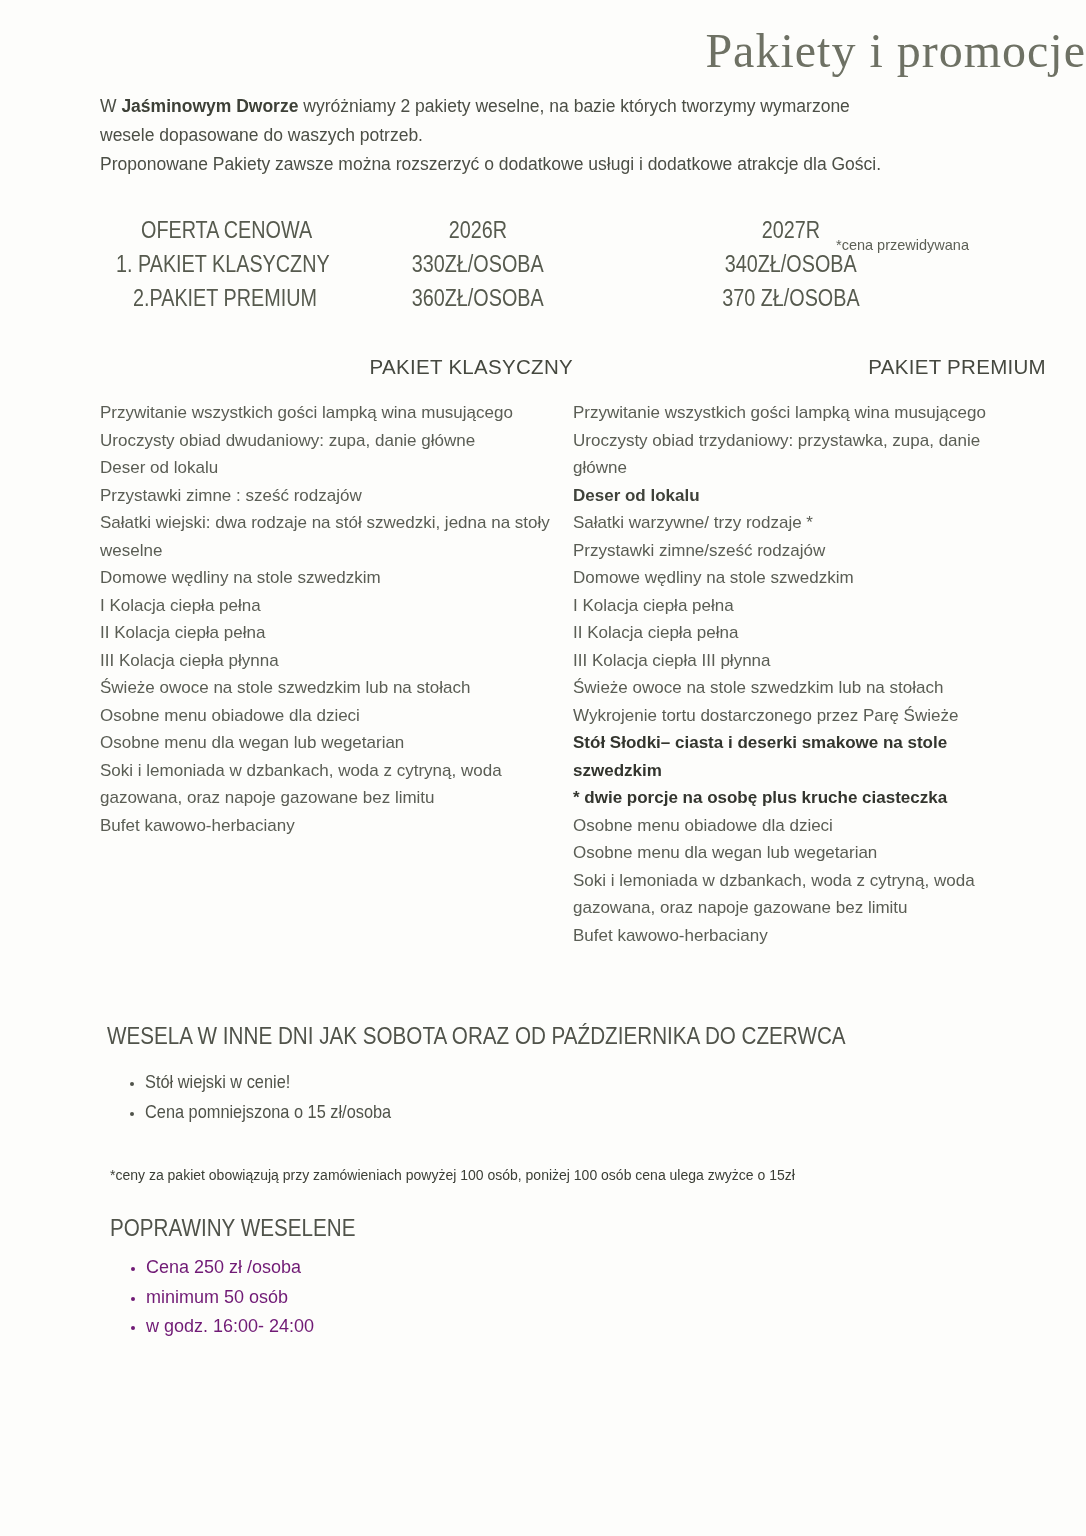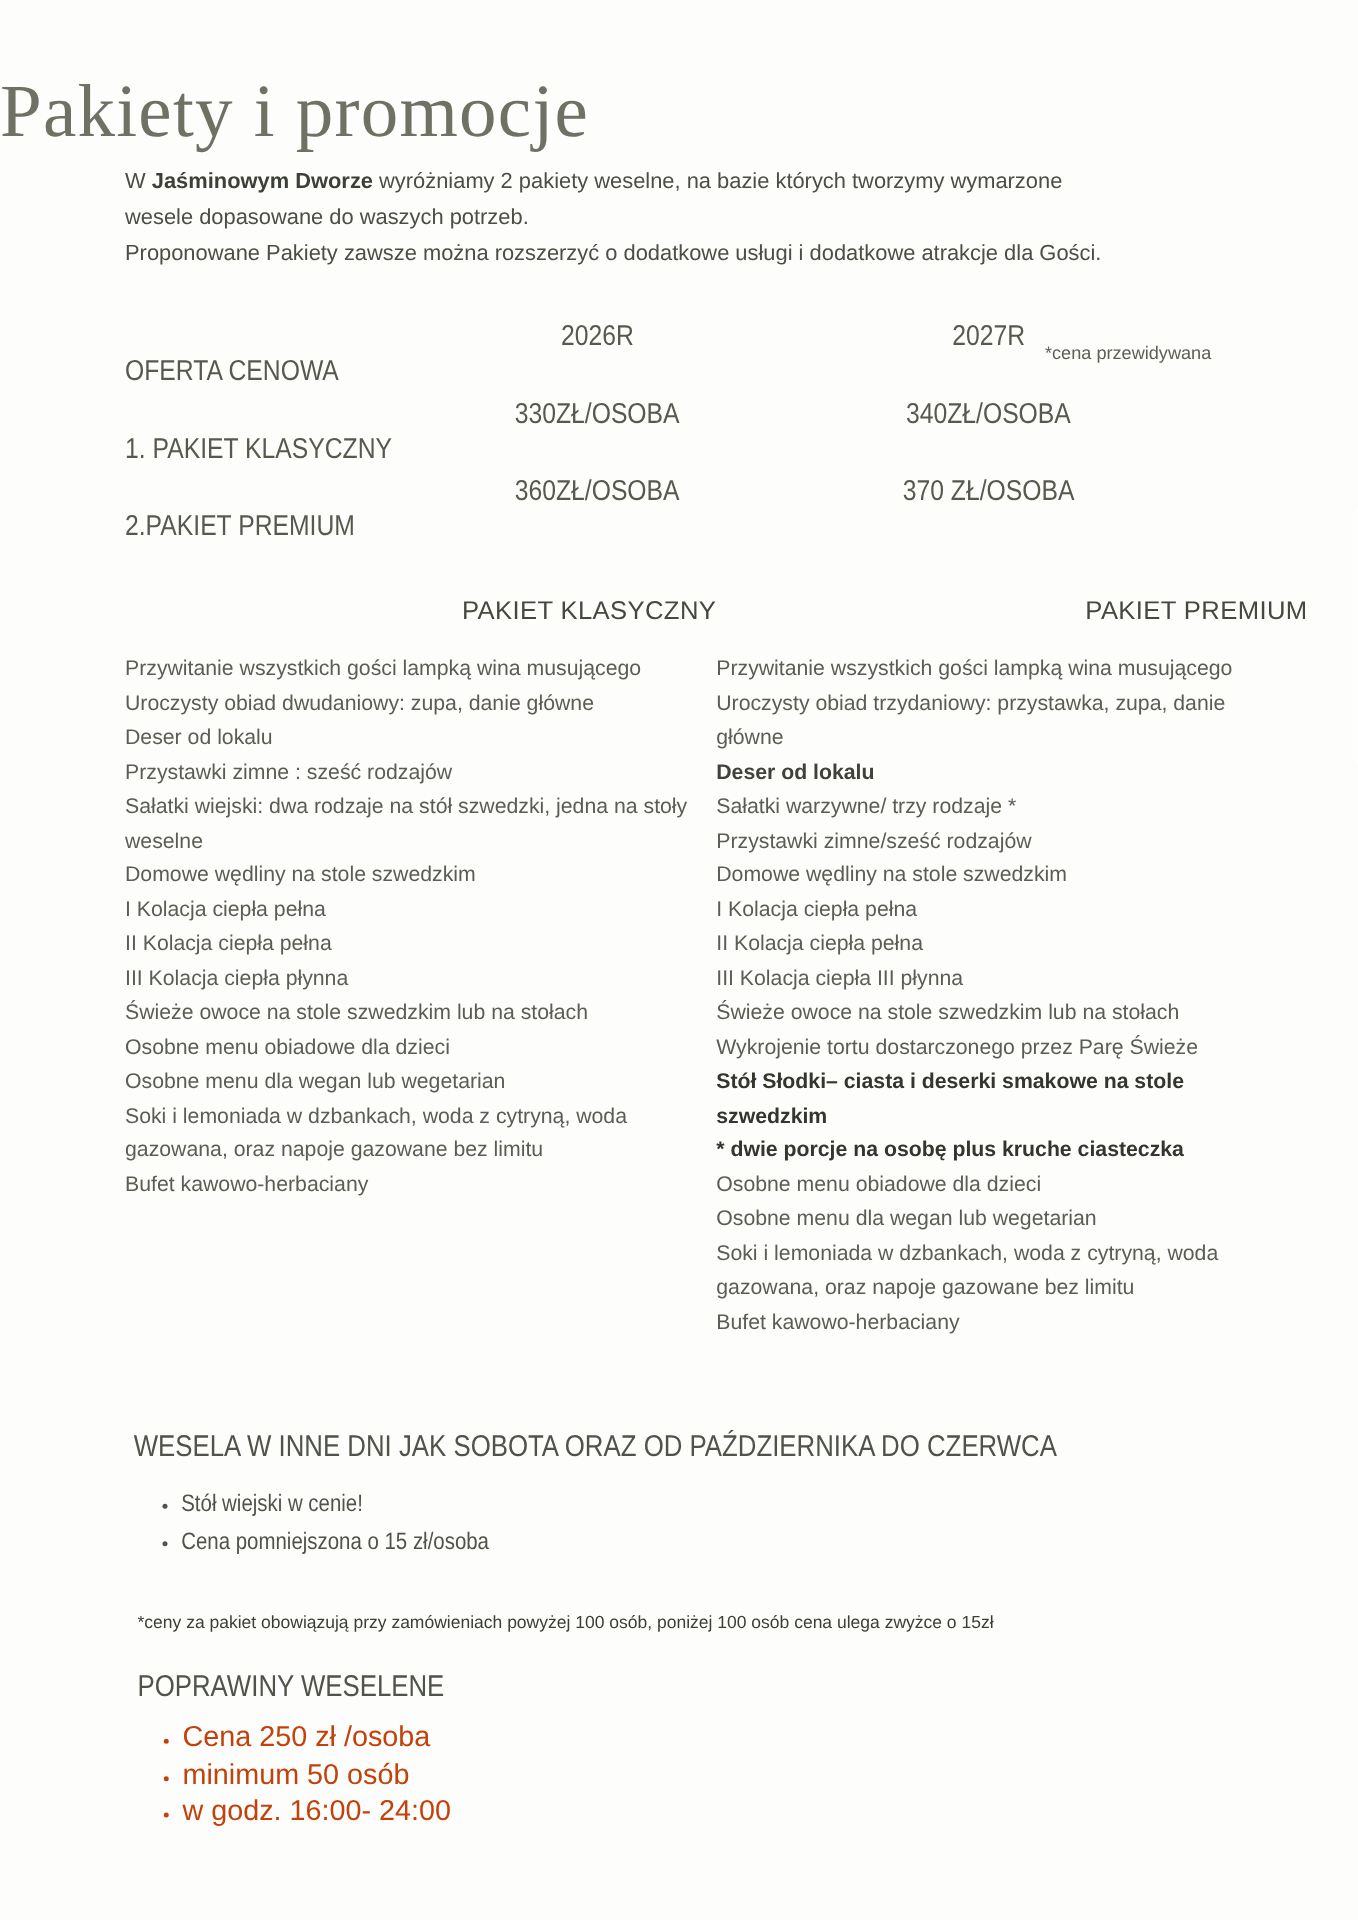--- a/index.html
+++ b/index.html
@@ -8,25 +8,25 @@
     width:1086px; height:1536px;
     margin:0 auto;
     background:#fdfdfb;
     font-family:"Liberation Sans", sans-serif;
     color:#54574d;
     overflow:hidden;
   }
 
   
   .doc-title {
-    padding-top:64px;
-    text-align:left;
+    padding-top:26px;
+    text-align:right;
     font-family:"Liberation Serif", serif;
     font-weight:400;
-    font-size:60px;
+    font-size:48px;
     line-height:50px;
     color:#6e7164;
     letter-spacing:1px;
   }
 
   
   .intro {
     margin:16px 100px 0 100px;
     font-size:17.5px;
     line-height:29px;
@@ -40,21 +40,21 @@
   .cond-c { transform-origin:50% 50%; }
 
   
   .pricing { margin:34px 0 0 100px; font-size:23px; color:#565a4e; }
   .pricing-row {
     display:grid;
     grid-template-columns:280px 195px 432px;
     line-height:34px;
     white-space:nowrap;
   }
-  .cell-left  { text-align:left;margin-top:28px; }
+  .cell-left  { text-align:center; }
   .cell-center{ text-align:center; position:relative; }
   .year-note {
     position:absolute;
     left:calc(50% + 45px);
     top:22px;
     font-size:14.5px;
     line-height:20px;
     color:#5c5f55;
     transform:none;
     white-space:nowrap;
@@ -116,23 +116,23 @@
   
   .section-after { margin:26px 0 0 110px; }
   .after-title {
     font-size:24px;
     line-height:30px;
     color:#50534a;
   }
   .after-bullets {
     margin:10px 0 0 14px;
     padding:0 0 0 22px;
-    font-size:23px;
+    font-size:18px;
     line-height:29.5px;
-    color:#c2410c;
+    color:#701a75;
   }
   .after-bullets li::marker { font-size:14px; }
 </style>
 </head>
 <body>
 
 <div class="page">
 
   <div class="doc-title">Pakiety i promocje</div>
 

